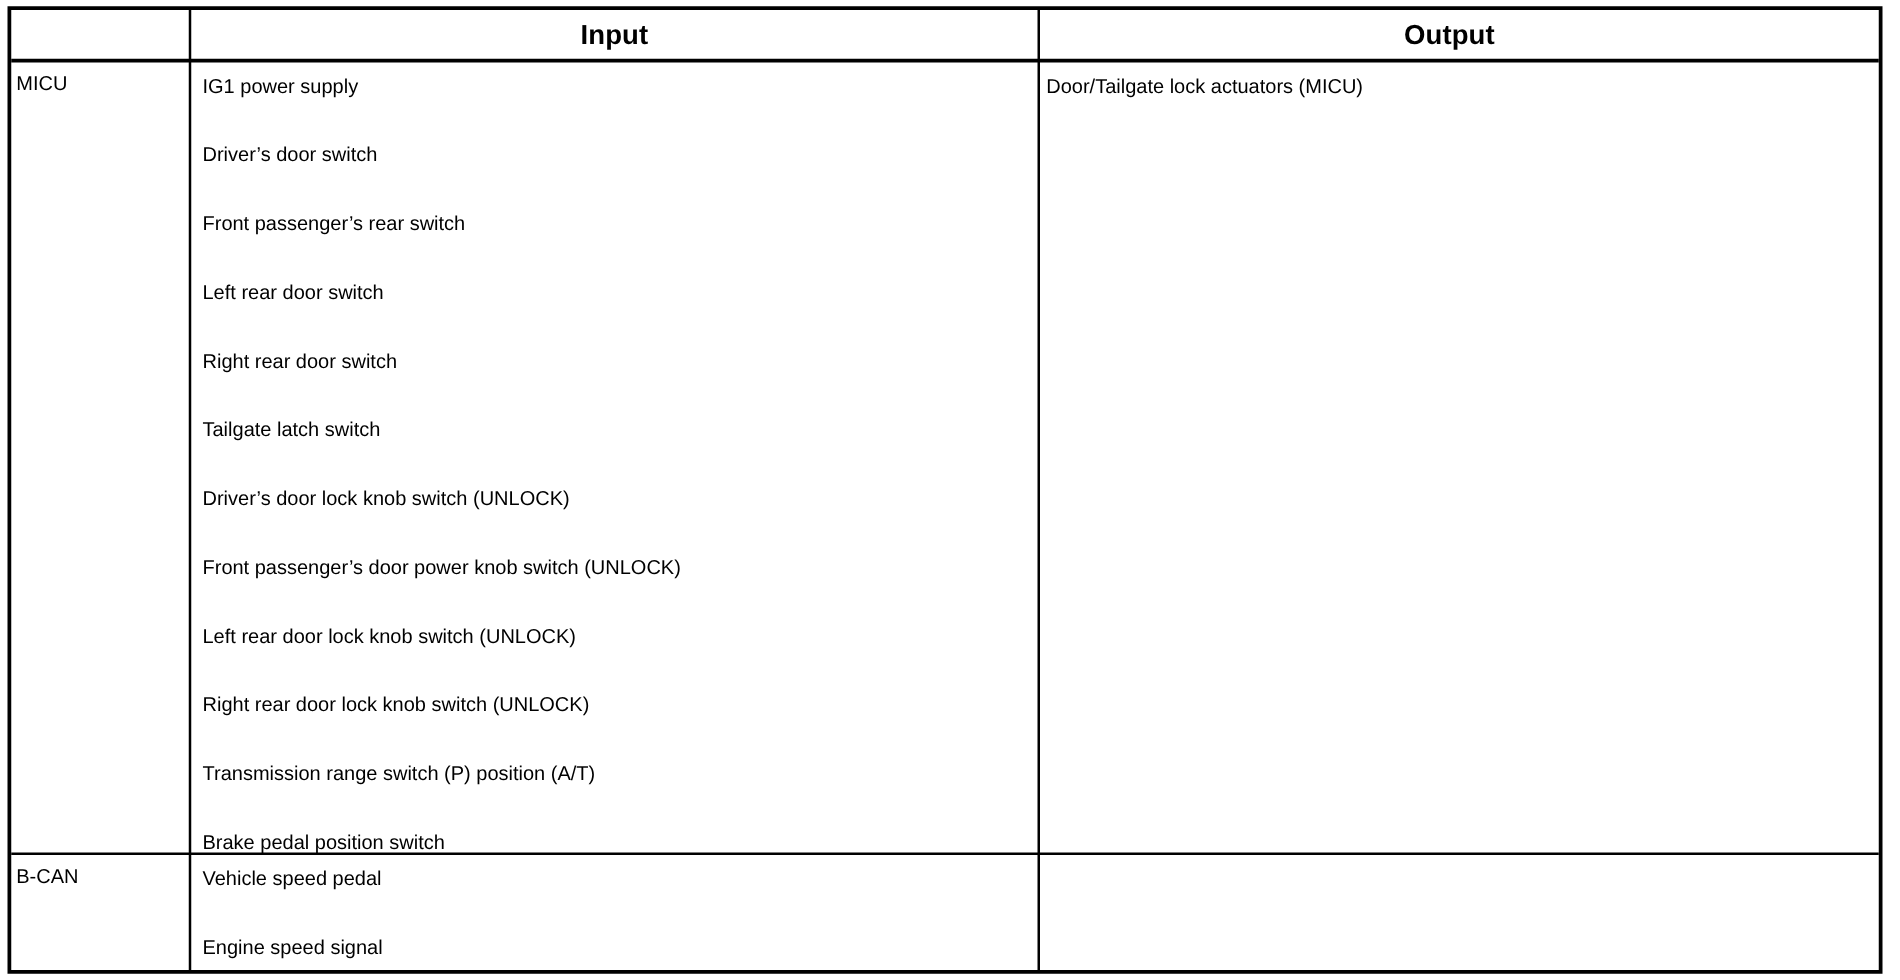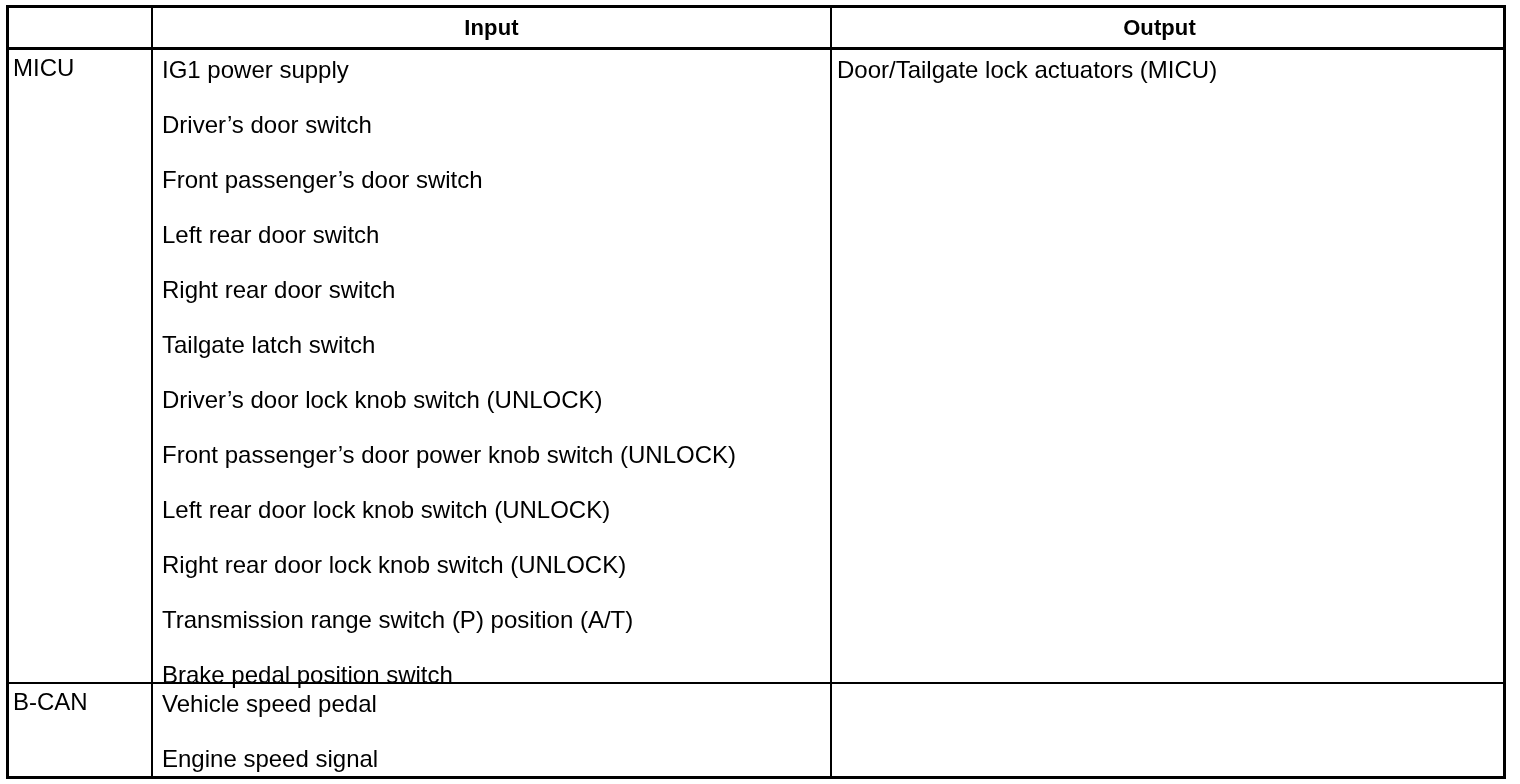--- a/index.html
+++ b/index.html
@@ -64,21 +64,21 @@
     letter-spacing: 0.1px;
   }
   .hdr.hdr-blank { left: 0; width: 142px; }
   .hdr.hdr-input { left: 144px; width: 677px; }
   .hdr.hdr-output { left: 823px; right: 16px; }
 
   
   .cell {
     position: absolute;
     box-sizing: border-box;
-    font-size: 24px;
+    font-size: 16px;
     line-height: 22px;
   }
   .cell-label {
     left: 0;
     width: 142px;
     padding: 7px 0 0 4px;
   }
   .cell-input {
     left: 144px;
     width: 677px;
@@ -117,21 +117,21 @@
     <div class="hdr hdr-blank"></div>
     <div class="hdr hdr-input">Input</div>
     <div class="hdr hdr-output">Output</div>
 
     <div class="row-micu">
       <div class="cell cell-label">MICU</div>
 
       <div class="cell cell-input">
         <span class="item">IG1 power supply</span>
         <span class="item">Driver’s door switch</span>
-        <span class="item">Front passenger’s door switch</span>
+        <span class="item">Front passenger’s rear switch</span>
         <span class="item">Left rear door switch</span>
         <span class="item">Right rear door switch</span>
         <span class="item">Tailgate latch switch</span>
         <span class="item">Driver’s door lock knob switch (UNLOCK)</span>
         <span class="item">Front passenger’s door power knob switch (UNLOCK)</span>
         <span class="item">Left rear door lock knob switch (UNLOCK)</span>
         <span class="item">Right rear door lock knob switch (UNLOCK)</span>
         <span class="item">Transmission range switch (P) position (A/T)</span>
         <span class="item">Brake pedal position switch</span>
       </div>

